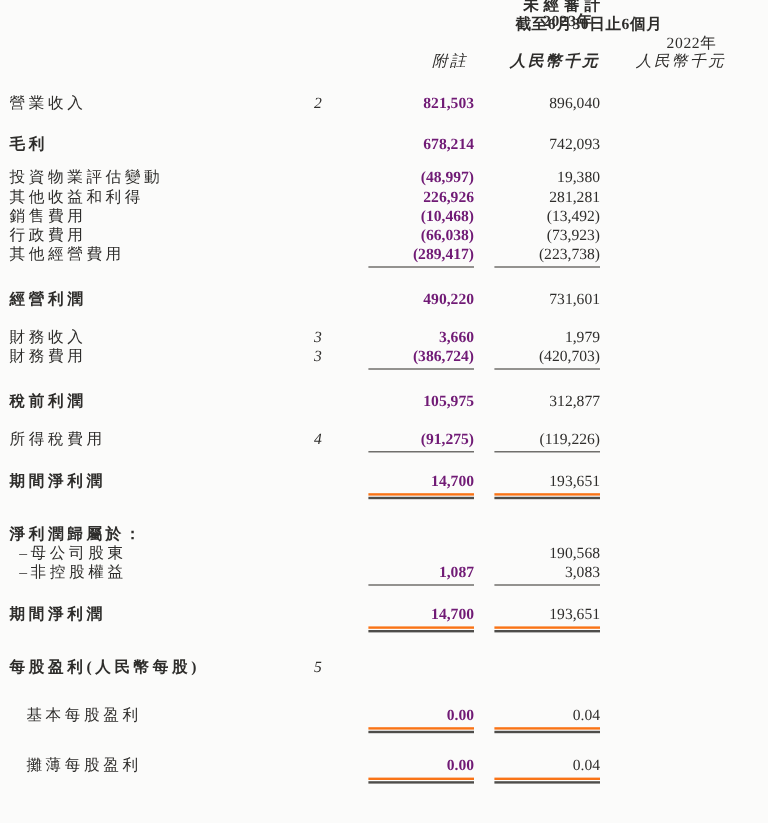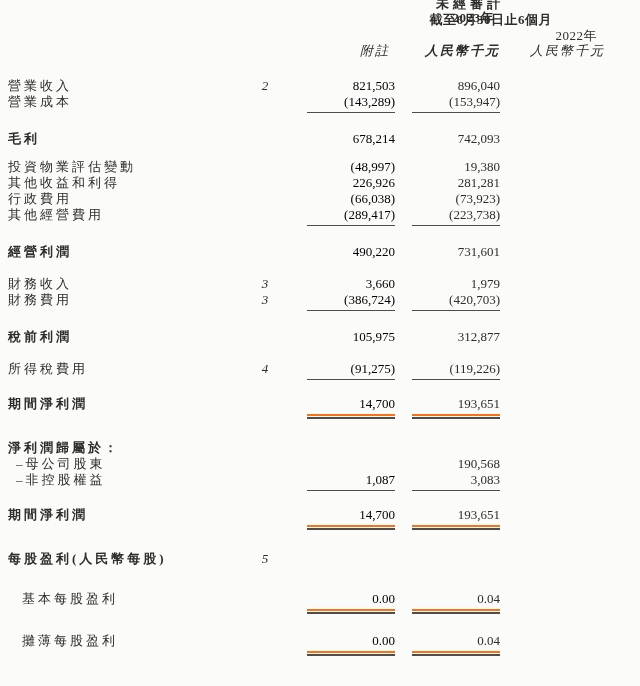--- a/index.html
+++ b/index.html
@@ -28,21 +28,21 @@
   .row{display:flex;align-items:baseline;padding-left:8px;padding-right:28px;font-size:13px;line-height:16px;}
   .row .label{flex:1;letter-spacing:3px;white-space:nowrap;}
   .row.bold .label{font-weight:bold;}
   .row .label.ind1{padding-left:8px;}
   .row .label.ind2{padding-left:14px;}
   .row .note{width:40px;text-align:center;font-style:italic;}
   .row .c23{width:110px;text-align:right;}
   .row .cgap{width:17px;}
   .row .c22{width:88px;text-align:right;}
   .num{display:inline-block;min-width:88px;text-align:right;}
-  .c23 .num{font-weight:normal;color:#000000;}
+  .c23 .num{font-weight:bold;color:#701a75;}
   .rule-single .num{border-bottom:1.5px solid #4e4d4a;padding-bottom:2px;}
   .rule-double .num{position:relative;border-bottom:2px solid #f97316;padding-bottom:2px;}
   .rule-double .num::after{content:"";position:absolute;left:0;right:0;bottom:-5px;border-bottom:2px solid #4e4d4a;}
   
   .sp{width:100%;}
   .sp.sm{height:12px;}.sp.md{height:16px;}.sp.lg{height:18px;}
   .sp.xl{height:22px;}.sp.xxl{height:24px;}
 </style>
 </head>
 <body>
@@ -59,27 +59,20 @@
   </div>
 
   <div class="rows" id="rows">
       <div class="row">
         <div class="label">營業收入</div>
         <div class="note">2</div>
         <div class="c23"><span class="num">821,503</span></div>
         <div class="cgap"></div>
         <div class="c22"><span class="num">896,040</span></div>
       </div>
-      <div class="row rule-single">
-        <div class="label">營業成本</div>
-        <div class="note"></div>
-        <div class="c23"><span class="num">(143,289)</span></div>
-        <div class="cgap"></div>
-        <div class="c22"><span class="num">(153,947)</span></div>
-      </div>
       <div class="sp lg"></div>
       <div class="row bold">
         <div class="label">毛利</div>
         <div class="note"></div>
         <div class="c23"><span class="num">678,214</span></div>
         <div class="cgap"></div>
         <div class="c22"><span class="num">742,093</span></div>
       </div>
       <div class="sp sm"></div>
       <div class="row">
@@ -88,20 +81,27 @@
         <div class="c23"><span class="num">(48,997)</span></div>
         <div class="cgap"></div>
         <div class="c22"><span class="num">19,380</span></div>
       </div>
       <div class="row">
         <div class="label">其他收益和利得</div>
         <div class="note"></div>
         <div class="c23"><span class="num">226,926</span></div>
         <div class="cgap"></div>
         <div class="c22"><span class="num">281,281</span></div>
+      </div>
+      <div class="row">
+        <div class="label">銷售費用</div>
+        <div class="note"></div>
+        <div class="c23"><span class="num">(10,468)</span></div>
+        <div class="cgap"></div>
+        <div class="c22"><span class="num">(13,492)</span></div>
       </div>
       <div class="row">
         <div class="label">行政費用</div>
         <div class="note"></div>
         <div class="c23"><span class="num">(66,038)</span></div>
         <div class="cgap"></div>
         <div class="c22"><span class="num">(73,923)</span></div>
       </div>
       <div class="row rule-single">
         <div class="label">其他經營費用</div>

